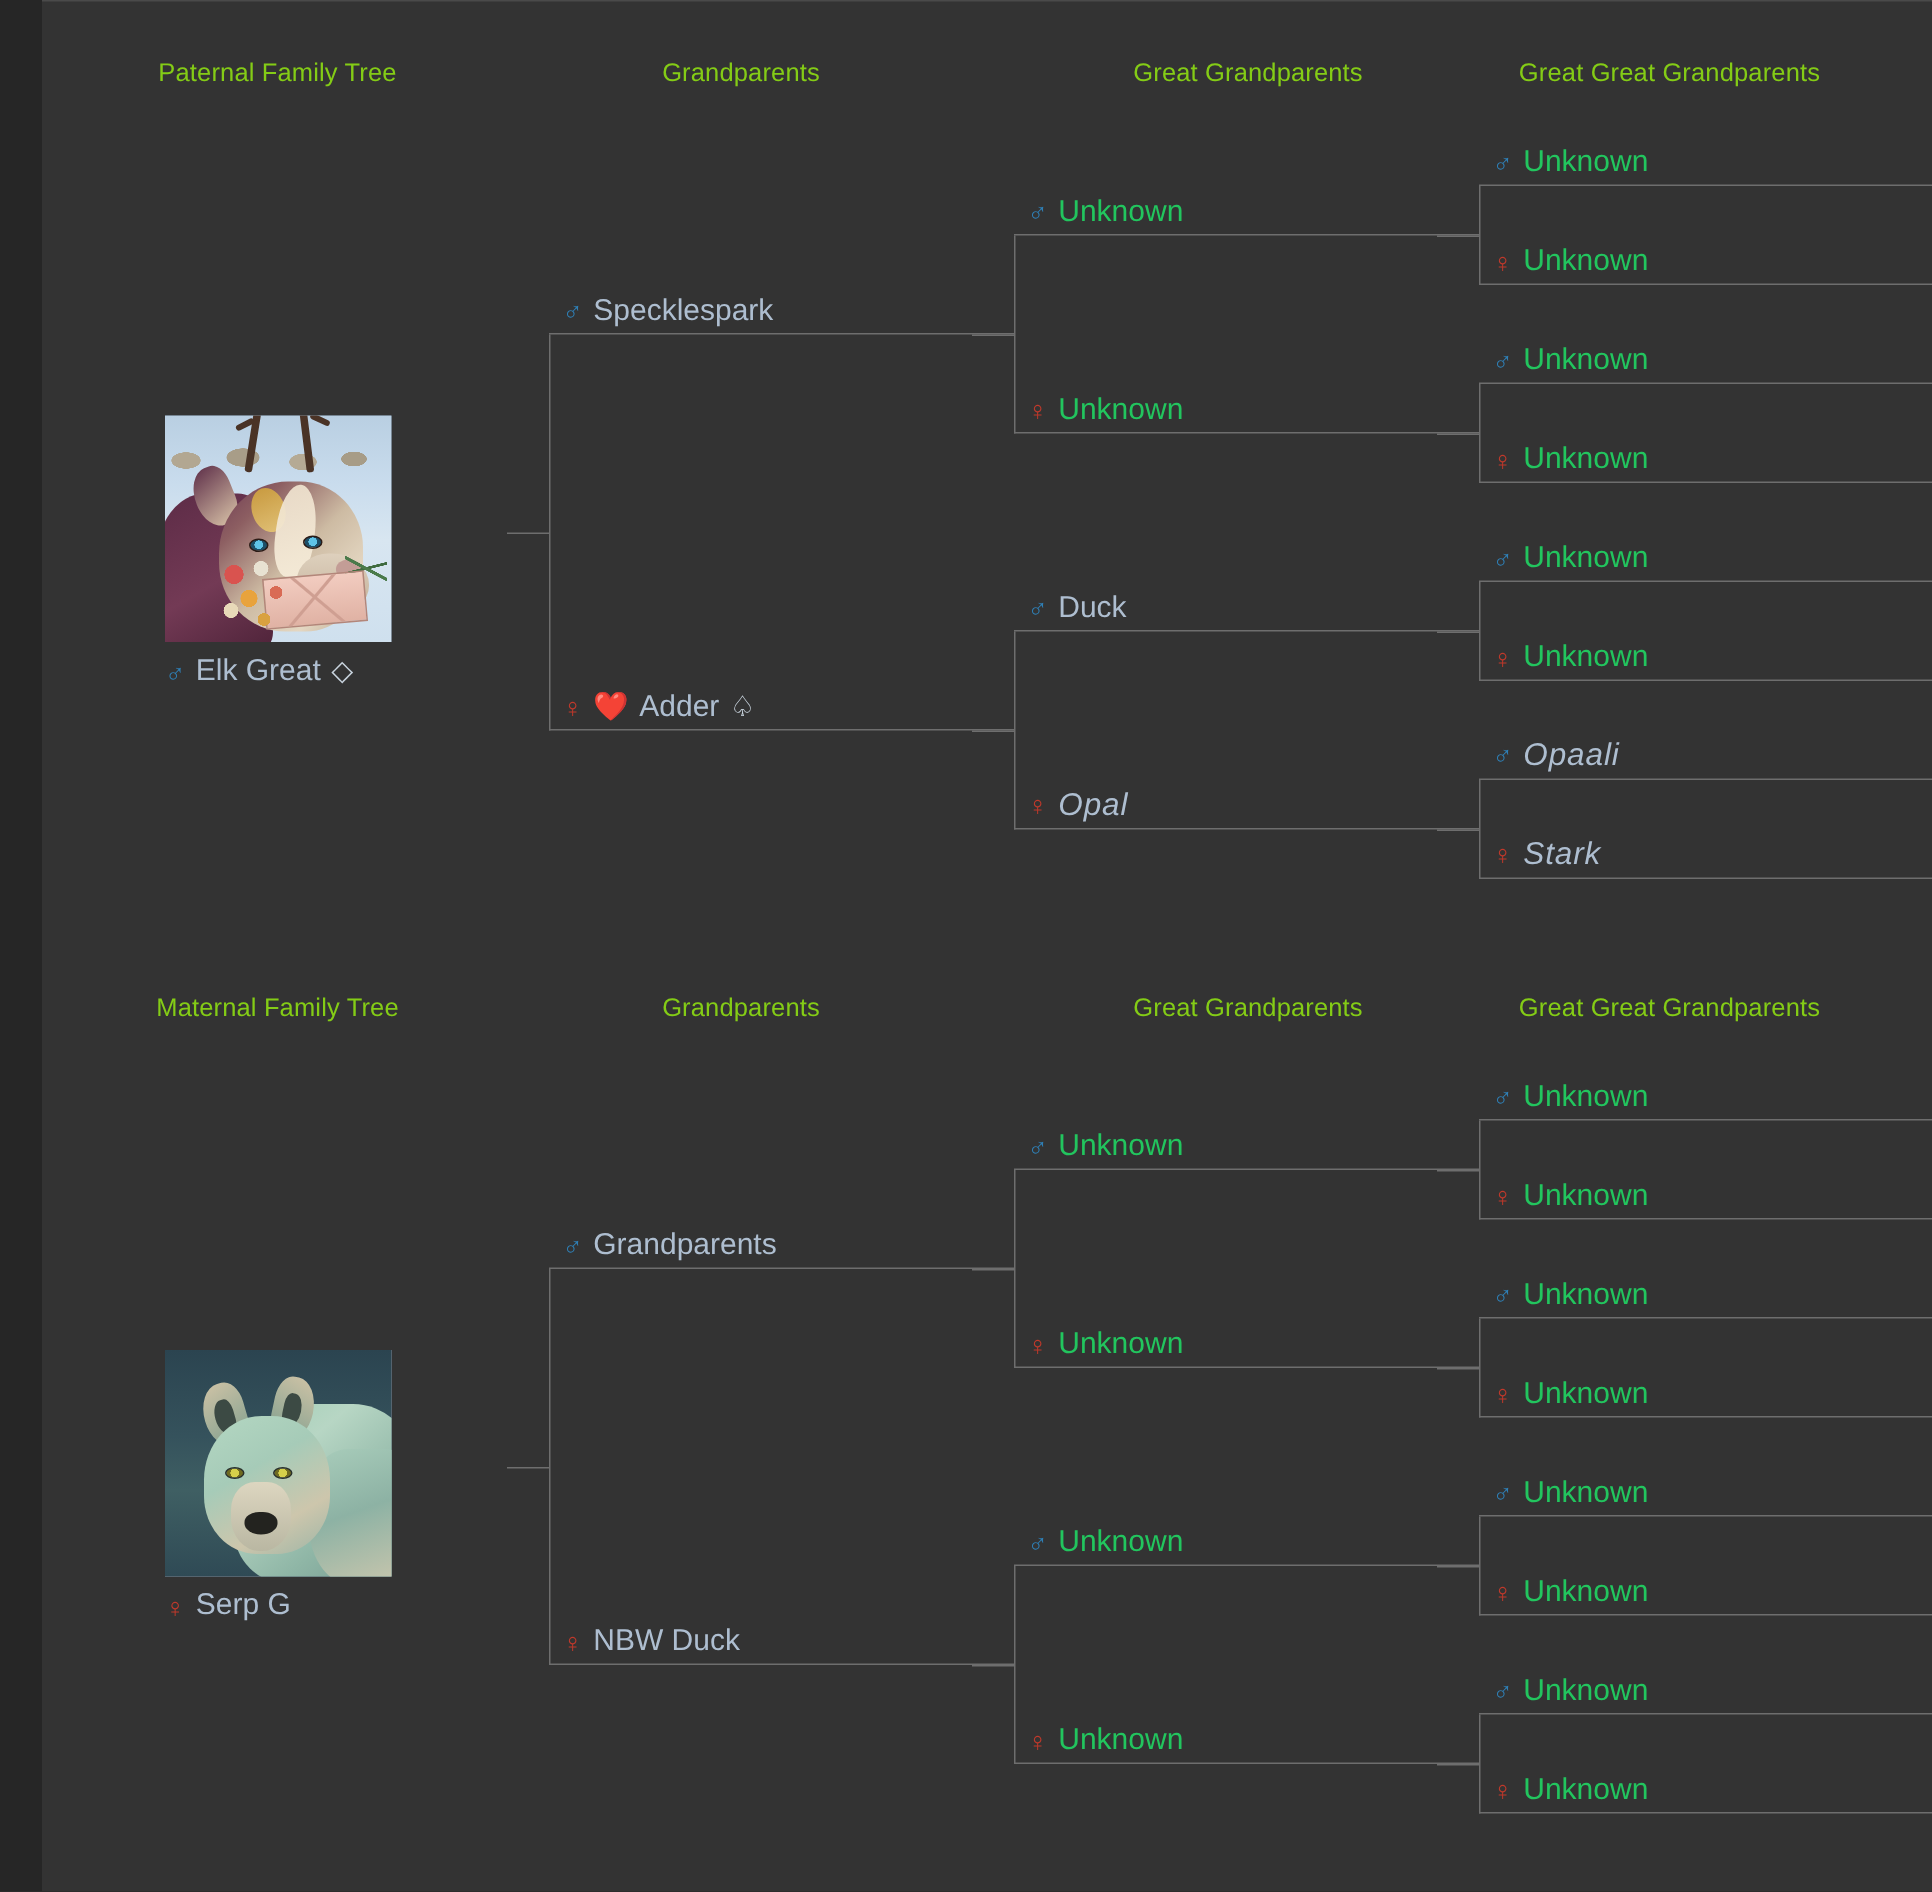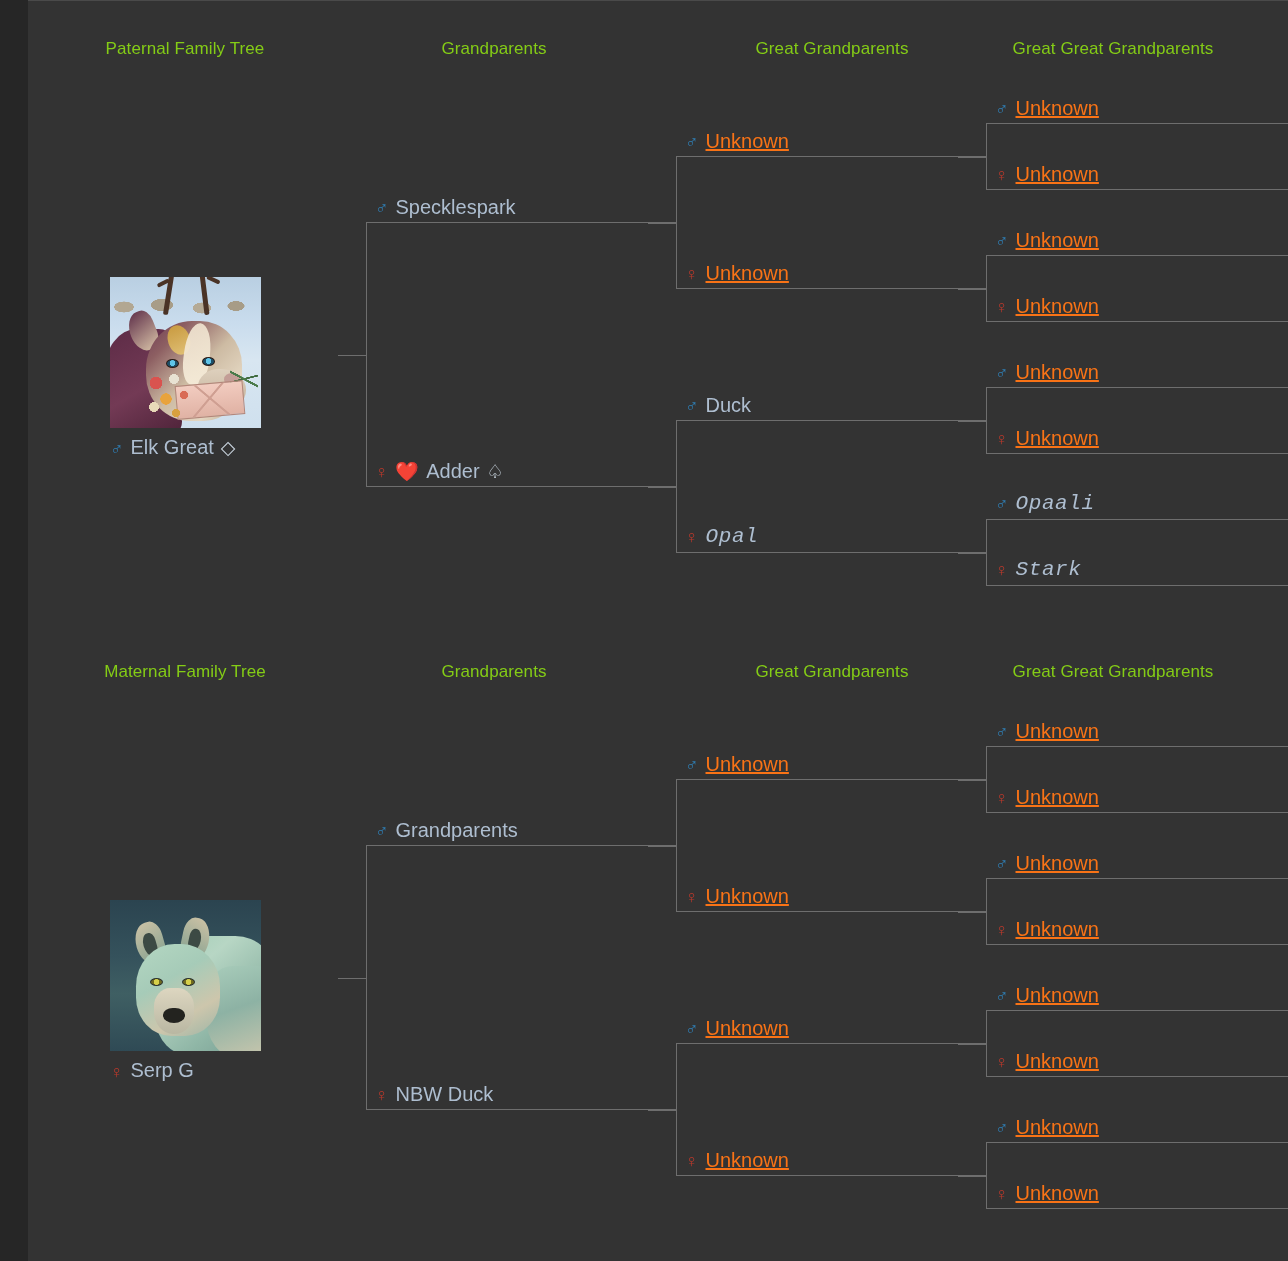--- a/index.html
+++ b/index.html
@@ -66,23 +66,23 @@
     font-size:20px;
     white-space:nowrap;
     display:flex;align-items:center;gap:7px;
     line-height:1.1;
   }
 
   .sym{font-size:18px;line-height:1;position:relative;top:1px;}
   .sym.m{color:#2f7fb5;}
   .sym.f{color:#c0392b;}
   .nm{color:#aebed0;}
-  .nm.unknown{color:#f97316;text-decoration:underline;}
+  .nm.unknown{color:#22c55e;}
   .nm.script{
-    font-family:Liberation Mono, monospace;
+    font-family:Liberation Sans, sans-serif;
     font-style:italic;
     font-size:21px;
     letter-spacing:0.6px;
   }
   .heart{font-size:19px;line-height:1;}
   .suit{color:#c9d4de;font-size:19px;line-height:1;}
 
   
   .conn{position:absolute;background:#6e6e6e;}
   .conn.h{height:1px;}

